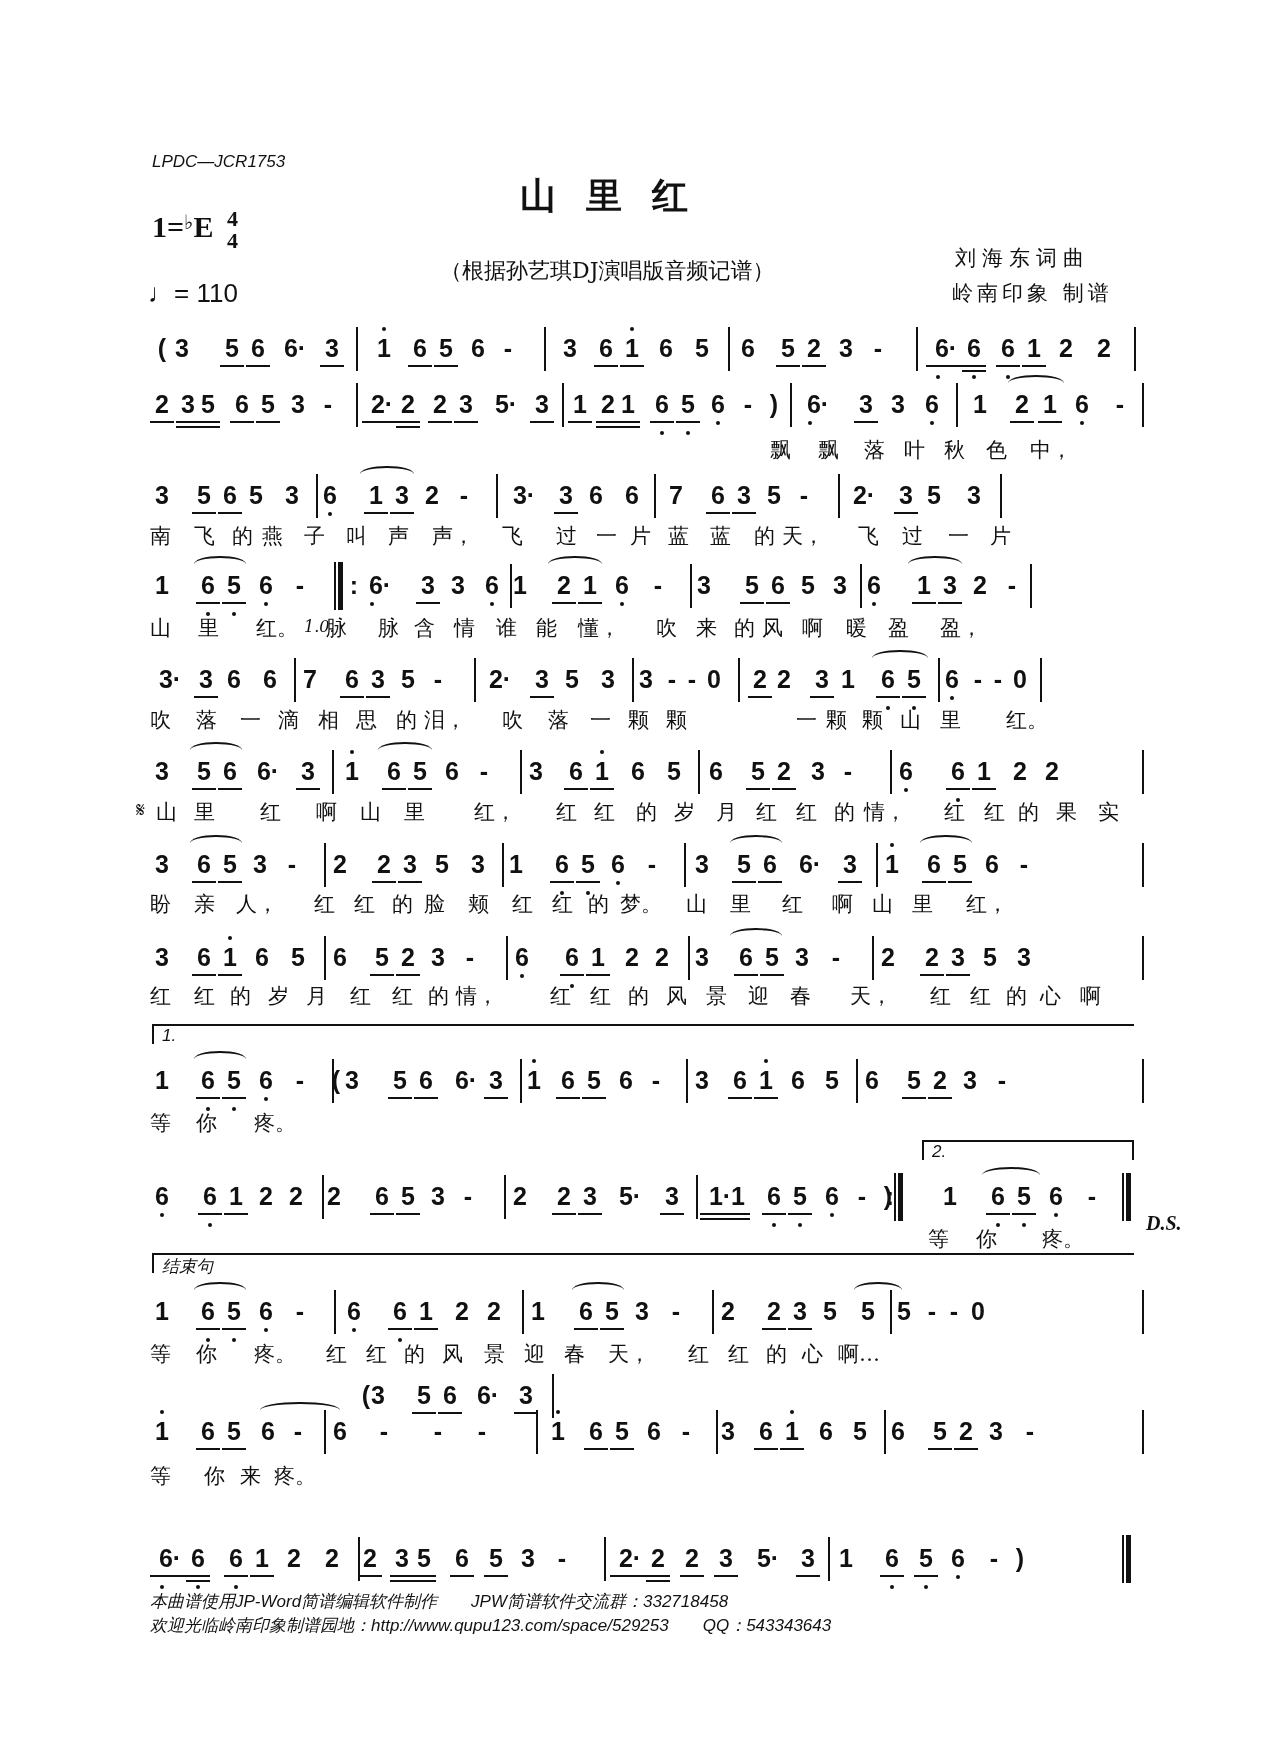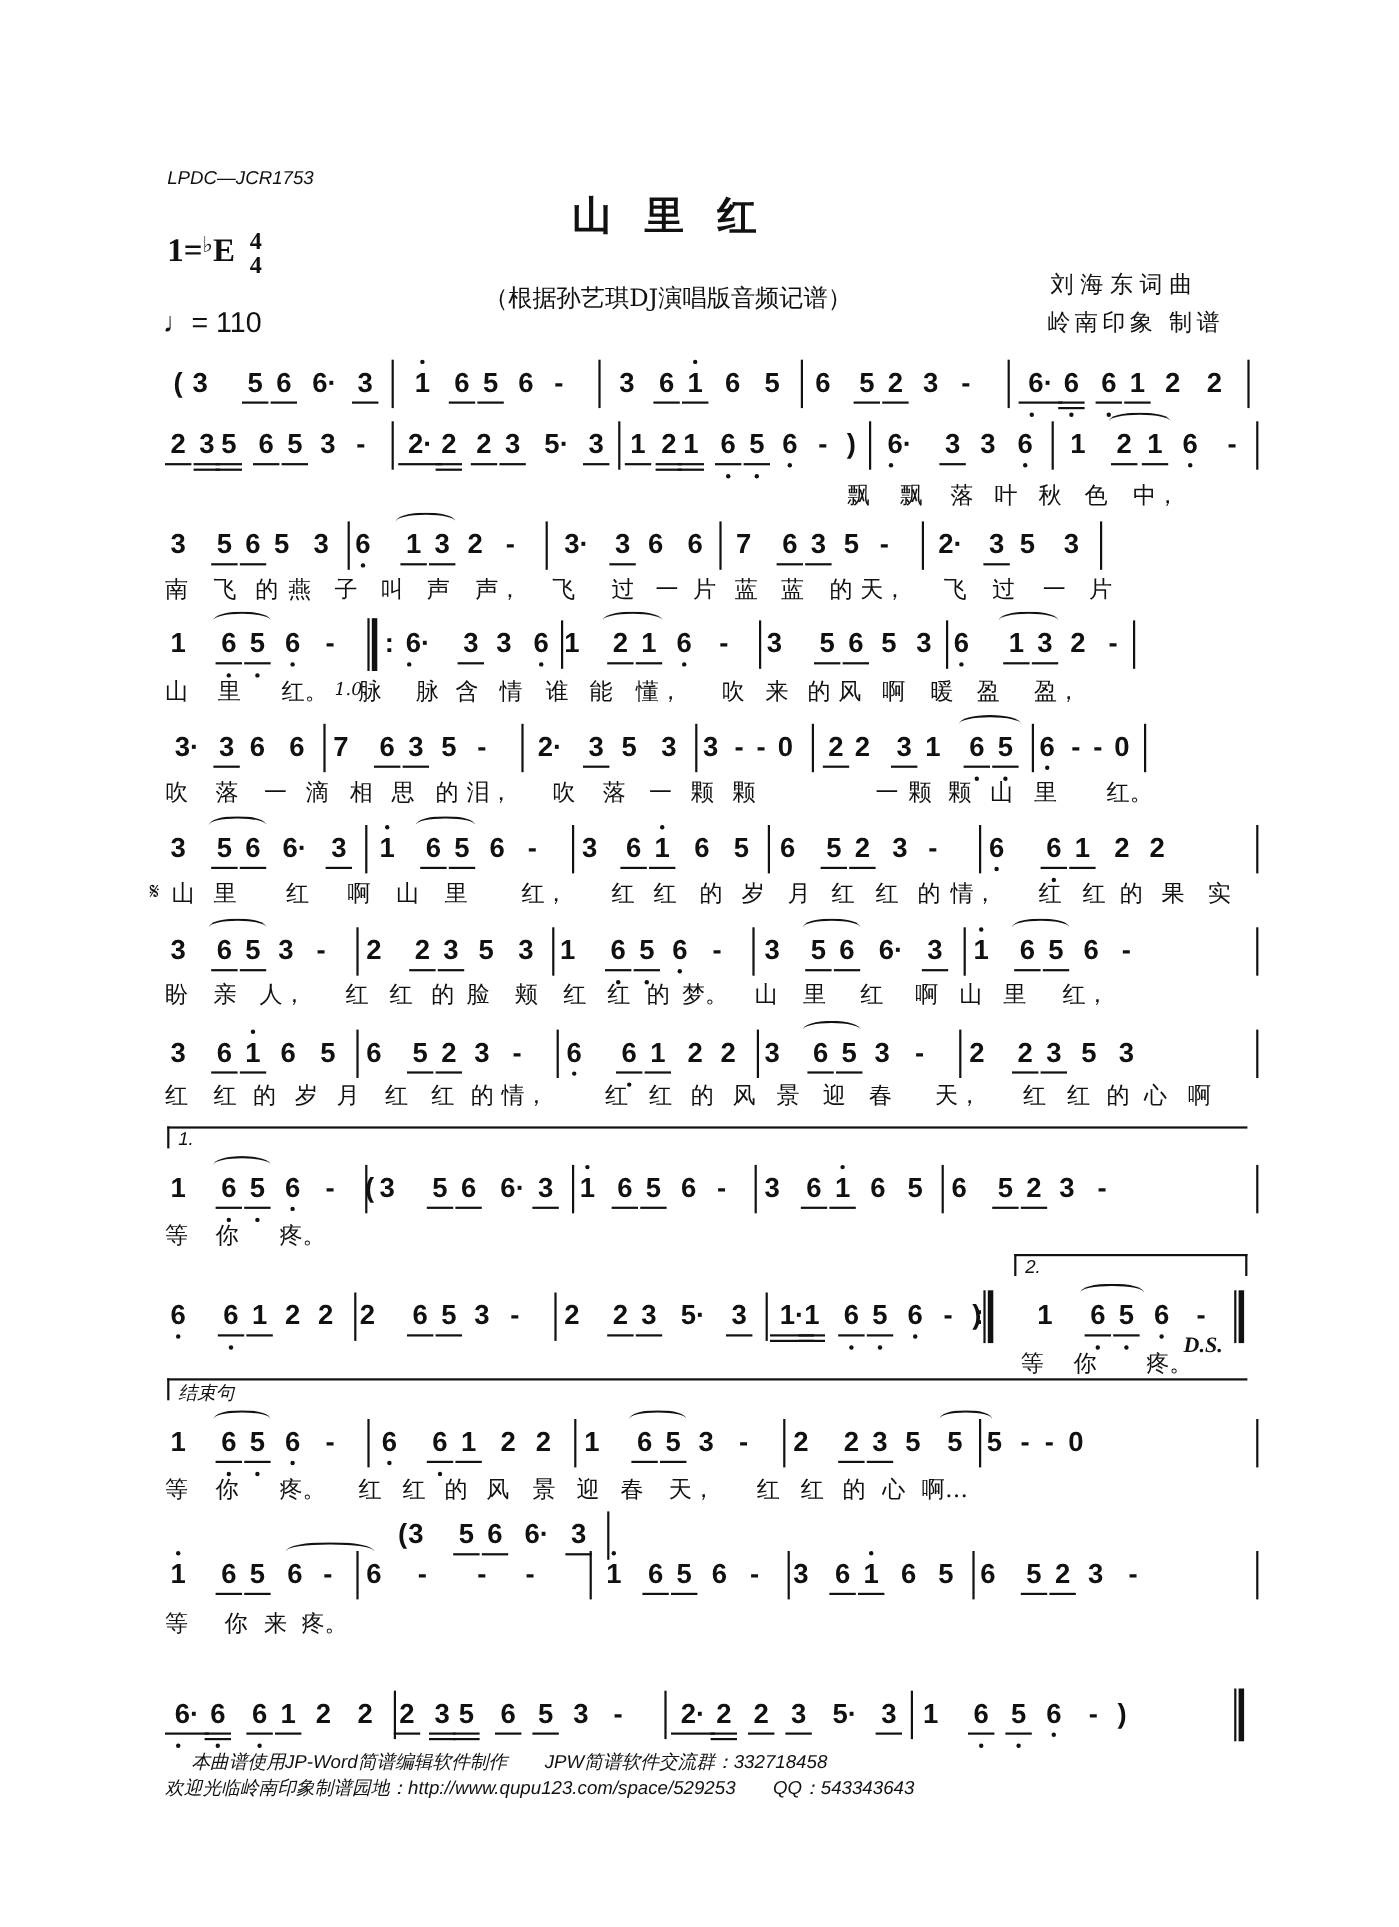--- a/index.html
+++ b/index.html
@@ -685,16 +685,16 @@
       <div class="volta-label" style="left: 8px; top: 0px;">1.</div>
     </div>
     <div class="volta end" style="left: 922px; top: 1140px; width: 208px;">
       <div class="volta-label" style="left: 8px; top: 0px;">2.</div>
     </div>
     <div class="volta" style="left: 152px; top: 1253px; width: 980px;">
       <div class="volta-label" style="left: 8px; top: 0px;">结束句</div>
     </div>
   </div>
 
-<div class="abs ds" style="left:1076px;top:1212px;">D.S.</div>
+<div class="abs ds" style="left:1146px;top:1212px;">D.S.</div>
 
-<div class="abs footer" style="top:1590px;margin-left:24px;">本曲谱使用JP-Word简谱编辑软件制作　　JPW简谱软件交流群：332718458</div>
+<div class="abs footer" style="top:1590px;">本曲谱使用JP-Word简谱编辑软件制作　　JPW简谱软件交流群：332718458</div>
 <div class="abs footer" style="top:1614px;">欢迎光临岭南印象制谱园地：http://www.qupu123.com/space/529253　　QQ：543343643</div>
 
 </body></html>

